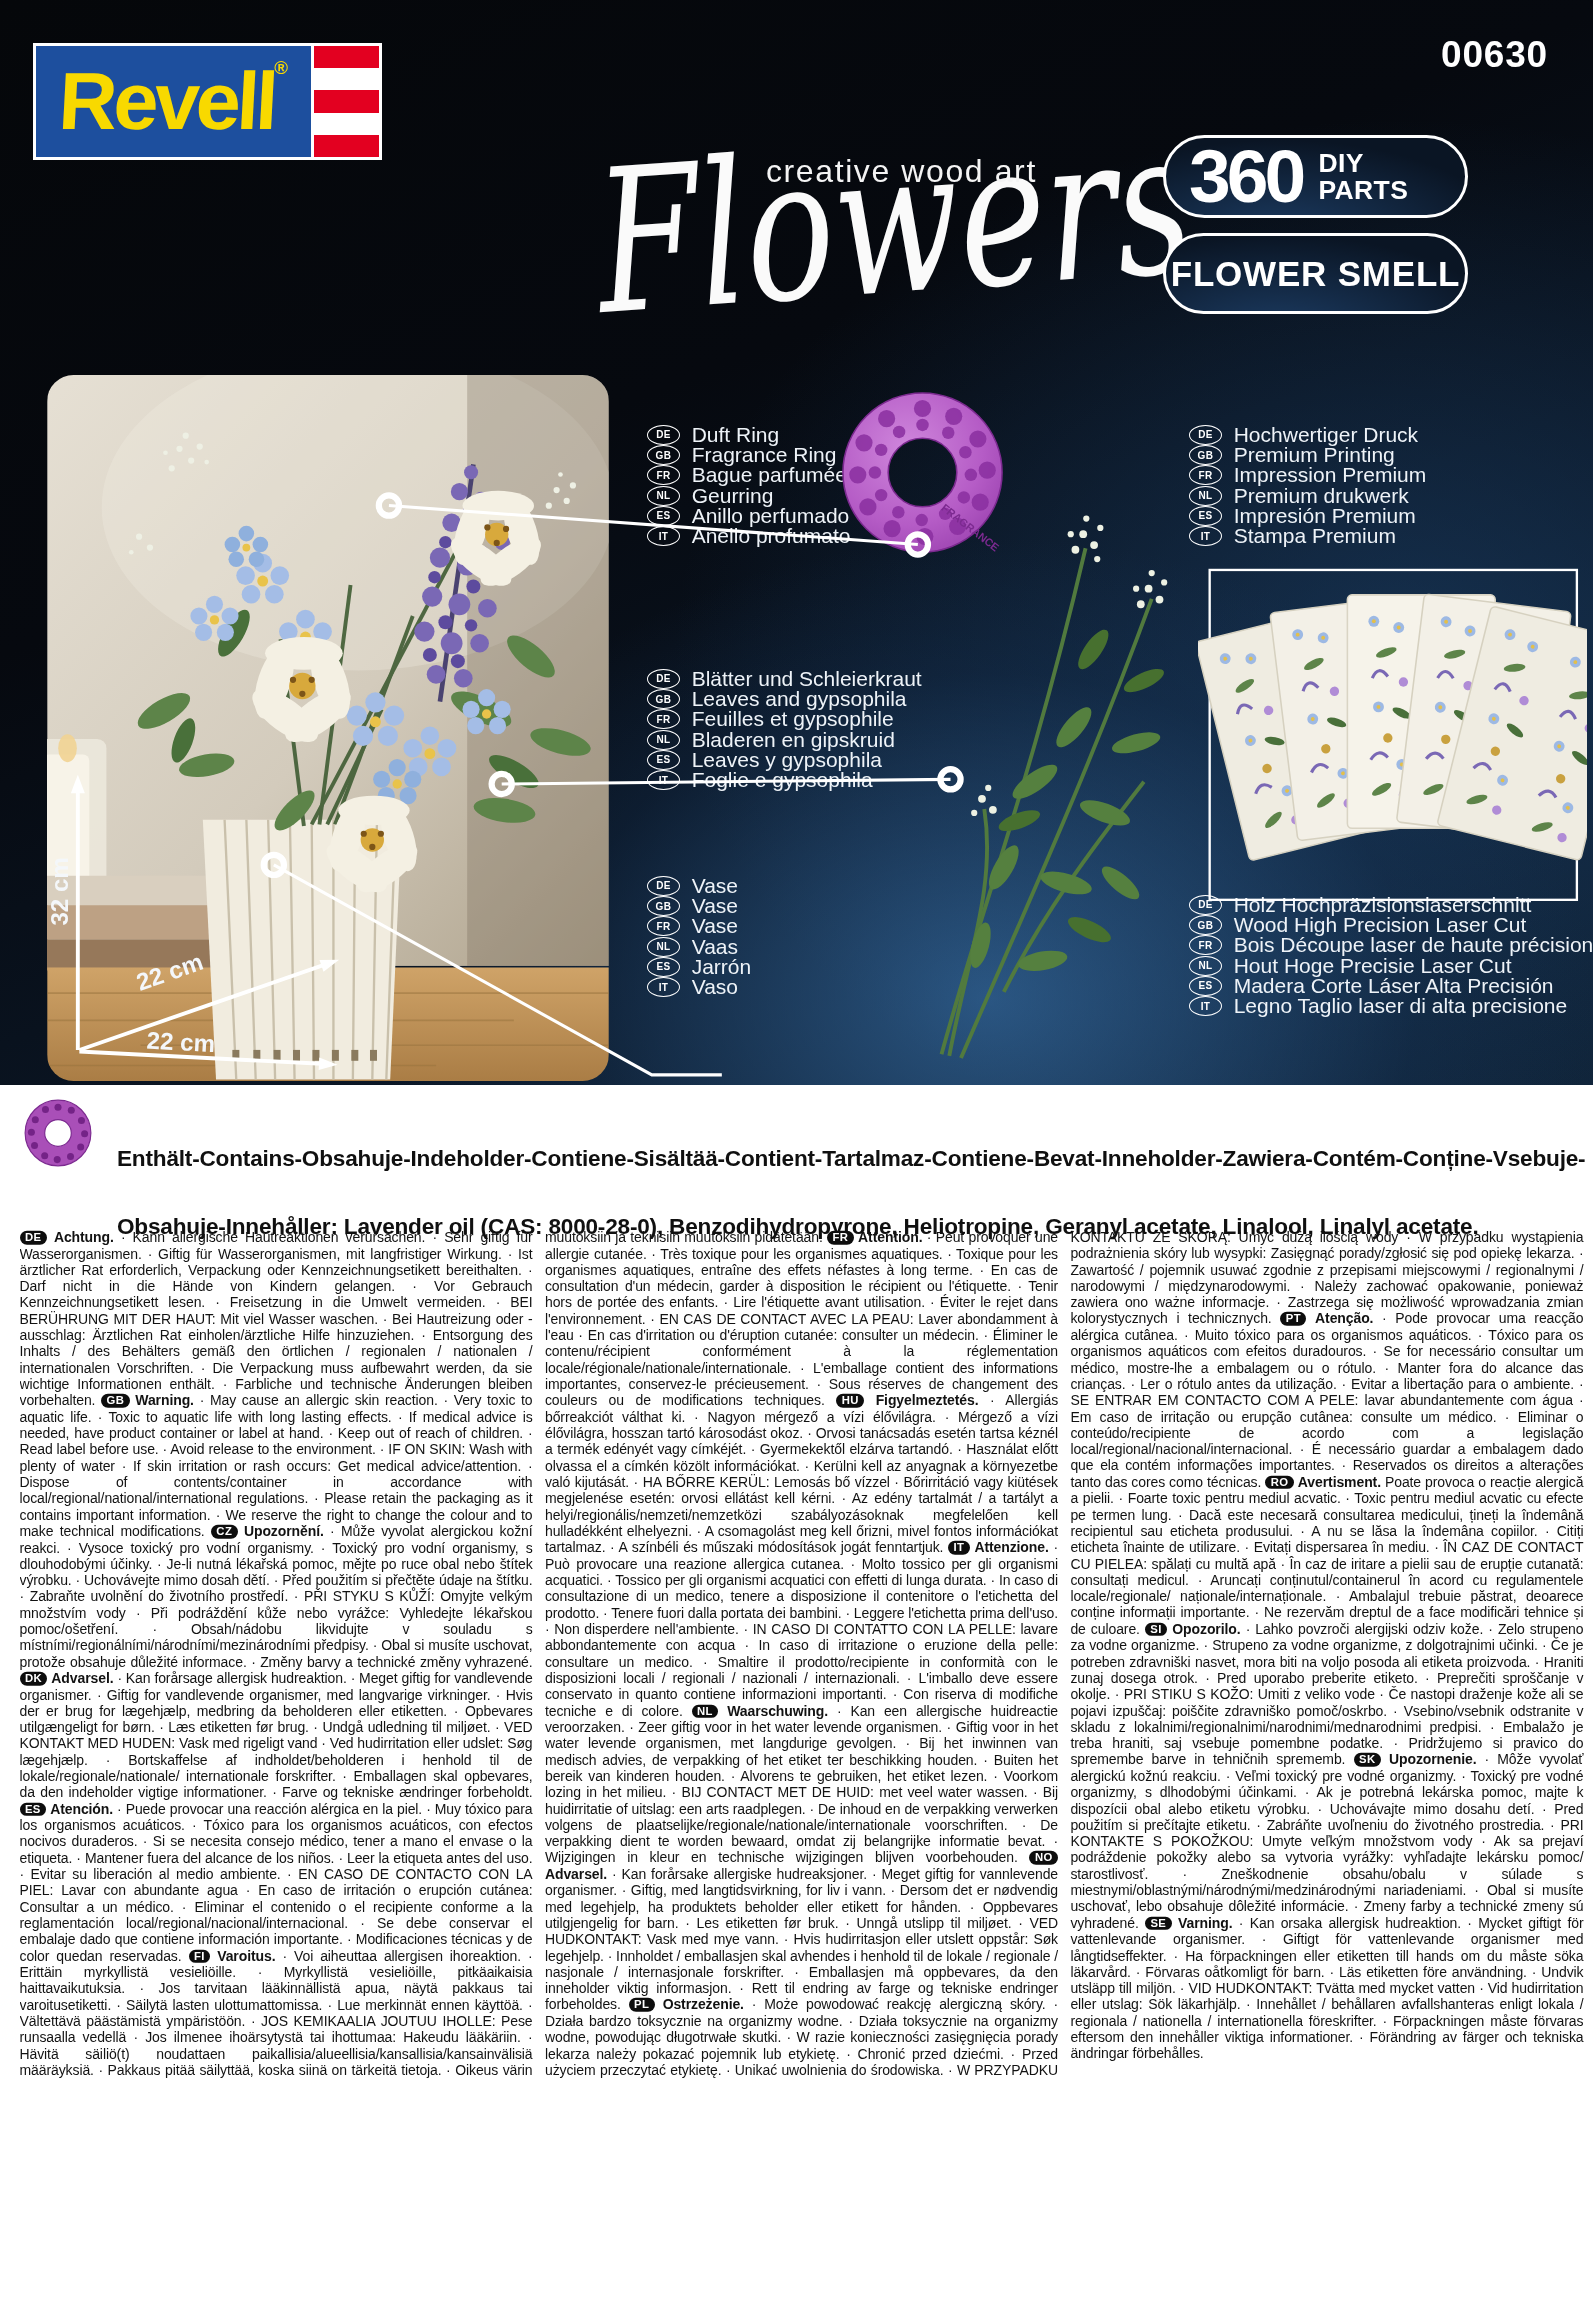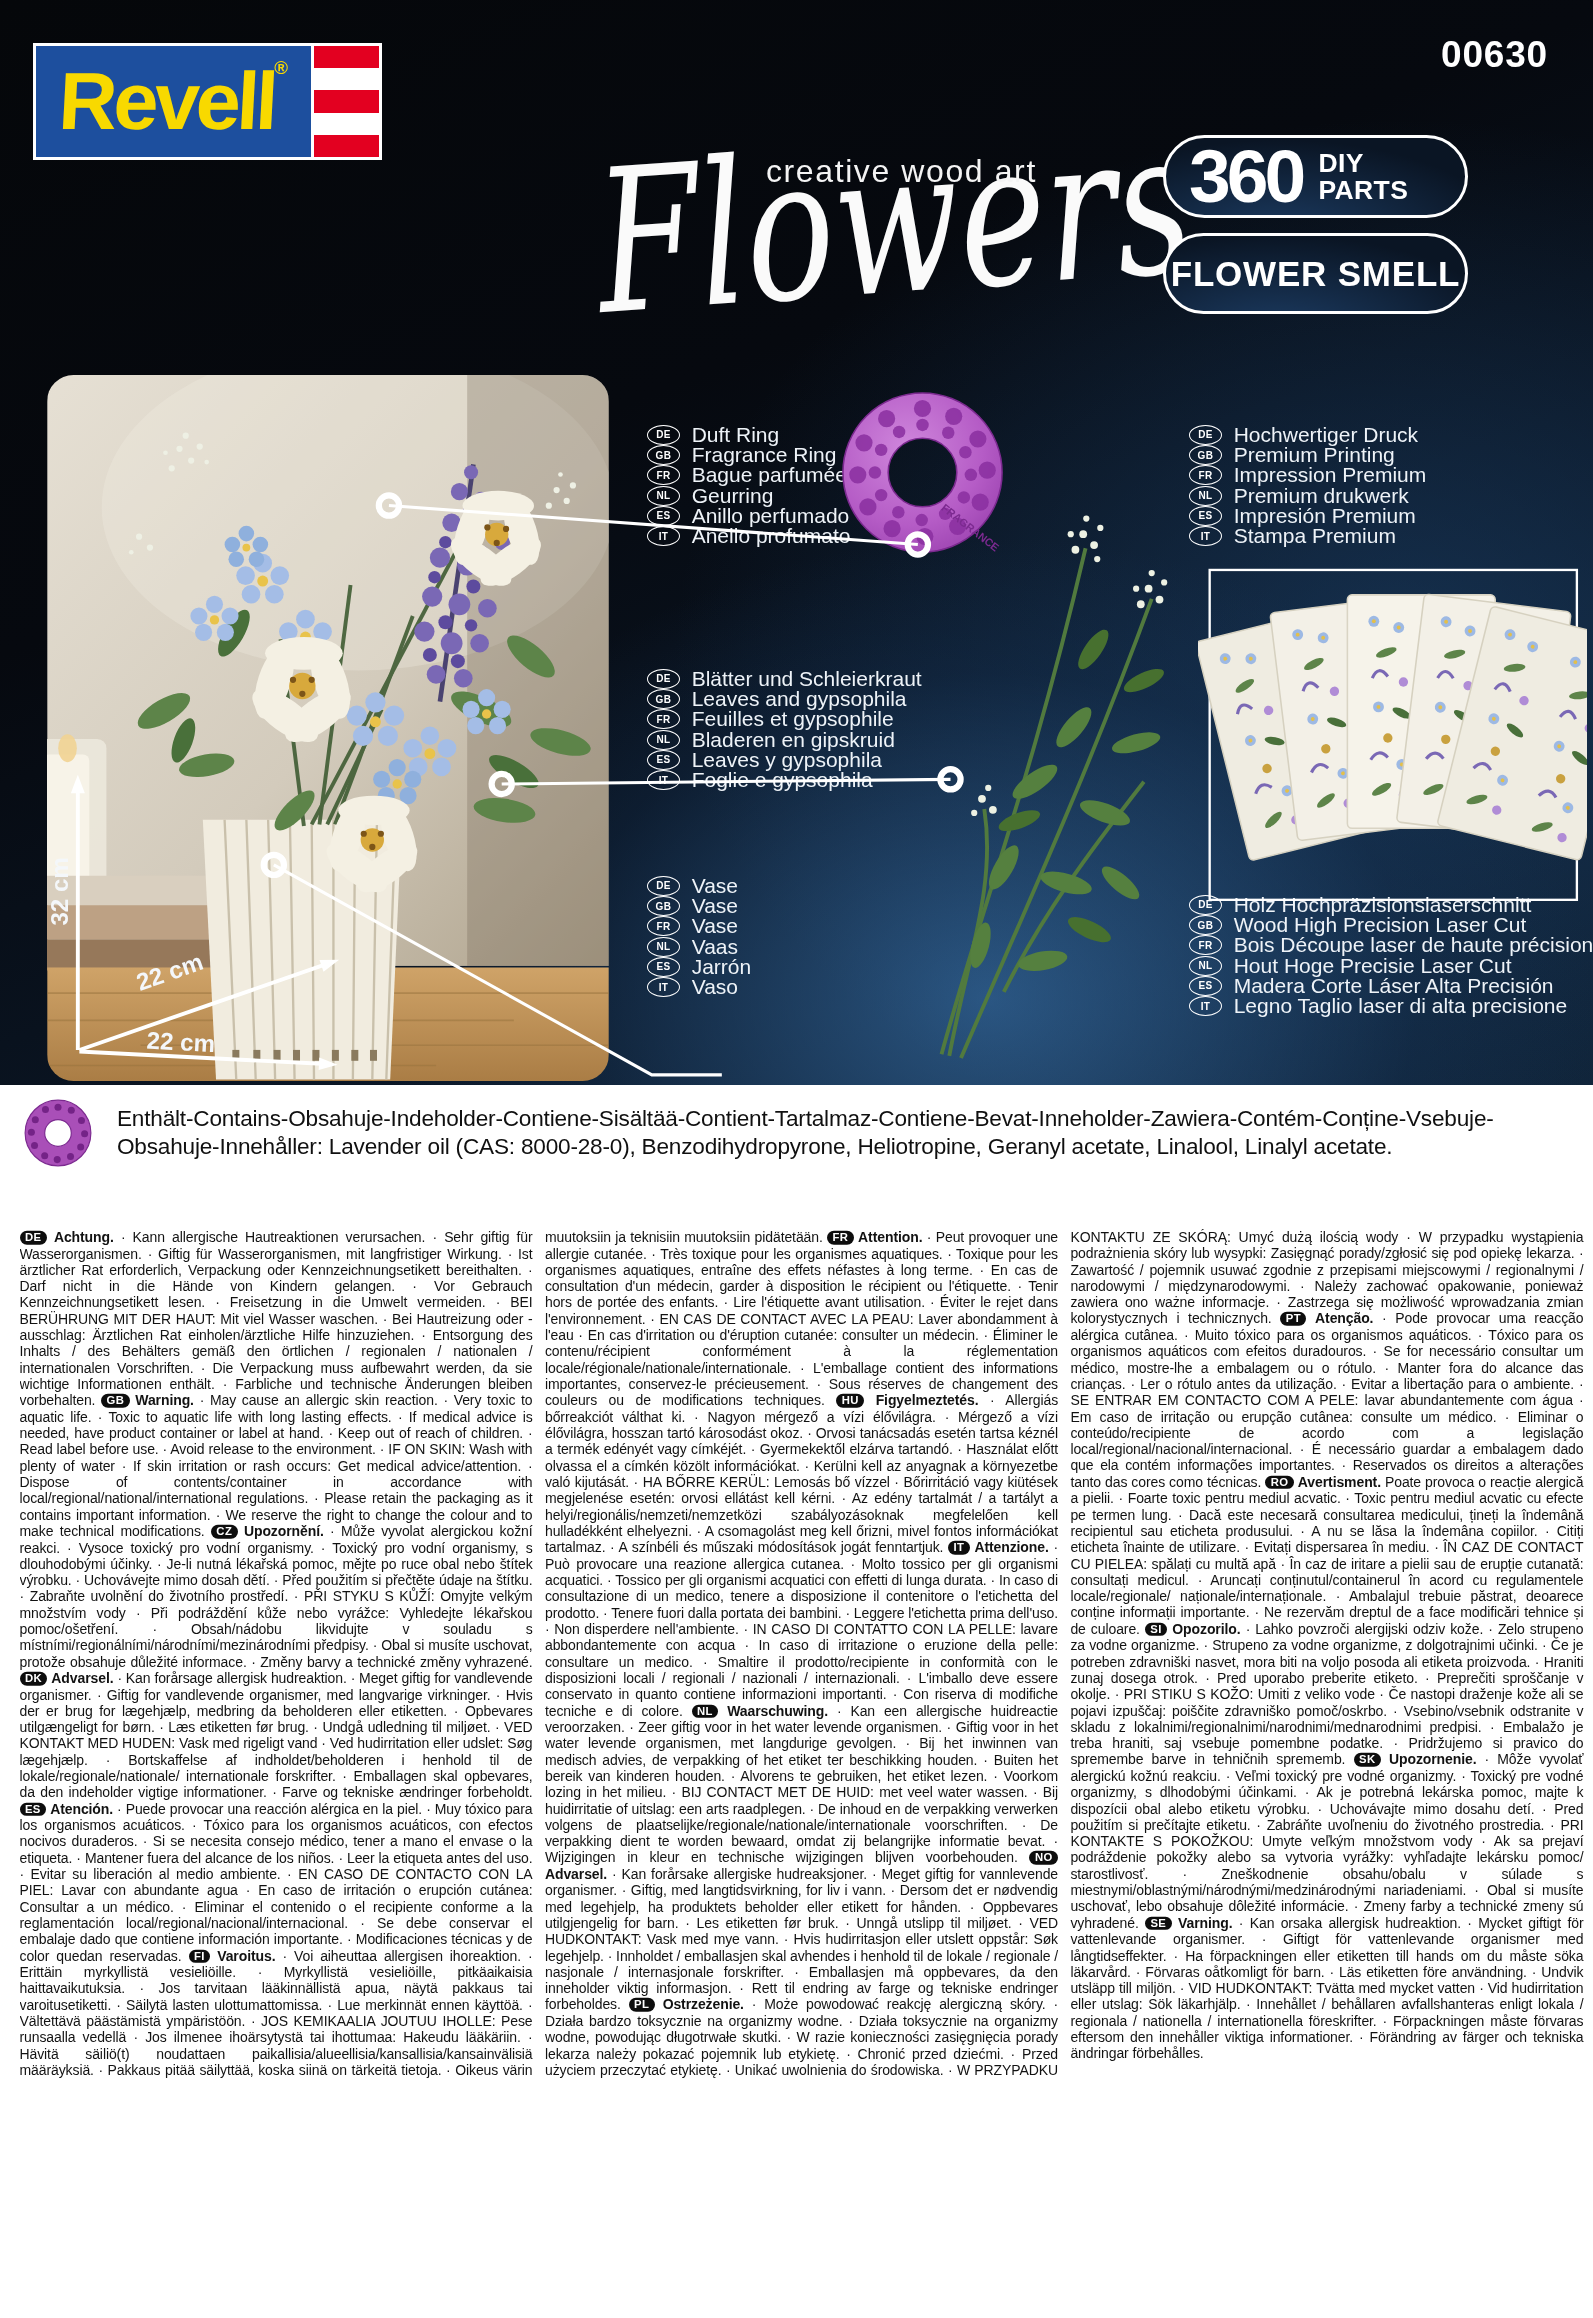--- a/index.html
+++ b/index.html
@@ -49,21 +49,21 @@
   #co-1{left:1189px;top:425px;}
   #co-2{left:647px;top:669px;}
   #co-3{left:647px;top:876px;}
   #co-4{left:1189px;top:895px;}
   .overlay{position:absolute;left:0;top:0;z-index:5;pointer-events:none;}
   .gfx{position:absolute;z-index:4;}
   
   .lower{position:absolute;left:0;top:1085px;width:1593px;height:1233px;background:#fff;color:#101010;}
   .ing-icon{position:absolute;left:22px;top:12.4px;}
   .ing-lines{position:absolute;left:117px;top:20px;width:1467px;}
-  .ing-lines div{font-size:22.6px;font-weight:400;line-height:28px;letter-spacing:-0.2px;white-space:nowrap;}
+  .ing-lines div{font-size:22.6px;font-weight:700;line-height:28px;letter-spacing:-0.2px;white-space:nowrap;margin-top:40px;}
   .fineprint{position:absolute;left:19.5px;top:123px;width:1564px;height:1096px;overflow:hidden;
       column-count:3;column-gap:12.4px;text-align:justify;
       font-size:14px;line-height:16.3px;color:#121212;letter-spacing:-0.1px;margin-top:21px;}
   .w-badge{display:inline-block;background:#0d0d0d;color:#fff;border-radius:9.3px;padding:0 5.4px;
       font-size:11.3px;font-weight:700;line-height:13.6px;letter-spacing:0.4px;transform:translateY(-1.2px);}
   .w-title{font-weight:700;}
 </style>
 </head>
 <body>
 

